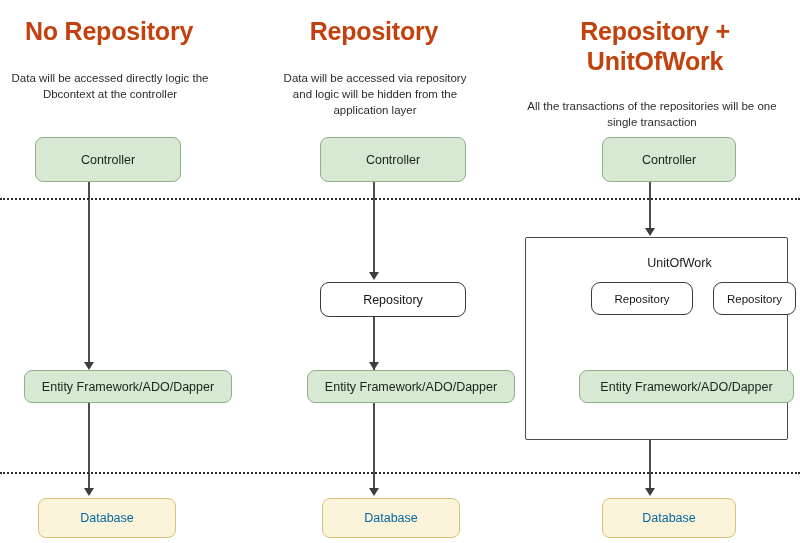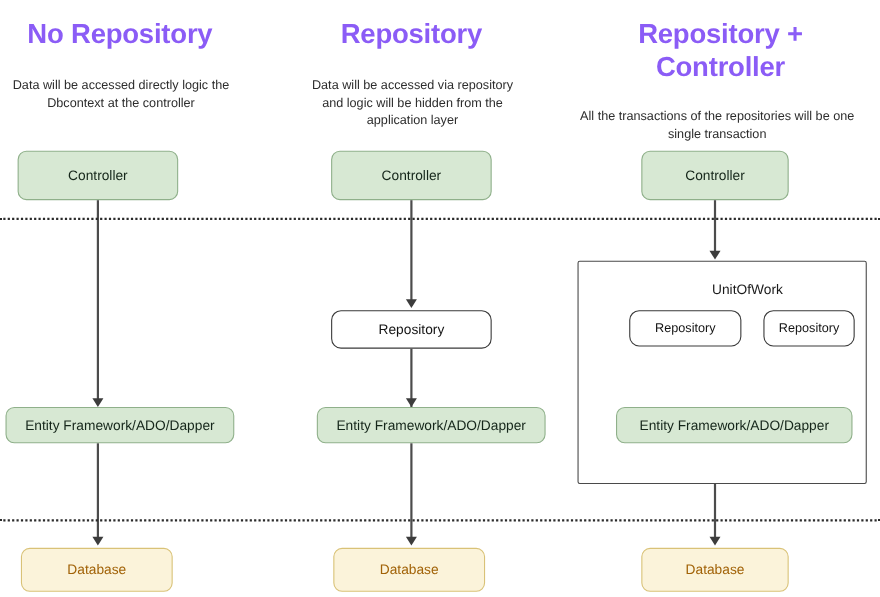--- a/index.html
+++ b/index.html
@@ -28,21 +28,21 @@
     border-top: 2px dotted #2b2b2b;
   }
 
   
   .col-title {
     position: absolute;
     text-align: center;
     font-size: 25px;
     font-weight: bold;
     line-height: 30px;
-    color: #8b5cf6;
+    color: #c2410c;
     letter-spacing: -0.2px;
   }
   .col-desc {
     position: absolute;
     text-align: center;
     font-size: 11.5px;
     line-height: 16px;
     color: #2d2d2d;
   }
 
@@ -50,36 +50,37 @@
   .node {
     position: absolute;
     box-sizing: border-box;
     display: flex;
     align-items: center;
     justify-content: center;
     text-align: right;
     font-size: 12.5px;
     color: #16251b;
     border-radius: 8px;
+    margin-left: 19px;
   }
   .node.green {
     background: #d7e8d3;
     border: 1px solid #8fb08a;
     color: #15261a;
   }
   .node.plain {
     background: #ffffff;
     border: 1.6px solid #3a3a3a;
     color: #141414;
     border-radius: 9px;
   }
   .node.yellow {
     background: #fbf3da;
     border: 1.4px solid #d9c277;
-    color: #a16207;
+    color: #0369a1;
   }
 
   
   .uow-box {
     position: absolute;
     box-sizing: border-box;
     background: #ffffff;
     border: 1.8px solid #4a4a4a;
     border-radius: 2px;
   }
@@ -140,21 +141,21 @@
   <div class="conn" style="left:373px; top:317px; height:53px;"></div>
   <div class="arrowhead" style="left:369px; top:362px;"></div>
 
   <div class="node green" style="left:288px; top:370px; width:208px; height:33px;">Entity Framework/ADO/Dapper</div>
 
   <div class="conn" style="left:373px; top:403px; height:90px;"></div>
   <div class="arrowhead" style="left:369px; top:488px;"></div>
 
   <div class="node yellow" style="left:303px; top:498px; width:138px; height:40px;">Database</div>
 
-  <div class="col-title" style="left:545px; top:16px; width:220px;">Repository + Controller</div>
+  <div class="col-title" style="left:545px; top:16px; width:220px;">Repository + UnitOfWork</div>
 
   <div class="col-desc" style="left:513px; top:98px; width:278px;">All the transactions of the repositories will be one single transaction</div>
 
   <div class="node green" style="left:583px; top:137px; width:134px; height:45px;">Controller</div>
 
   <div class="conn" style="left:649px; top:182px; height:48px;"></div>
   <div class="arrowhead" style="left:645px; top:228px;"></div>
 
   <div class="uow-box" style="left:525px; top:237px; width:263px; height:203px;"></div>
 

